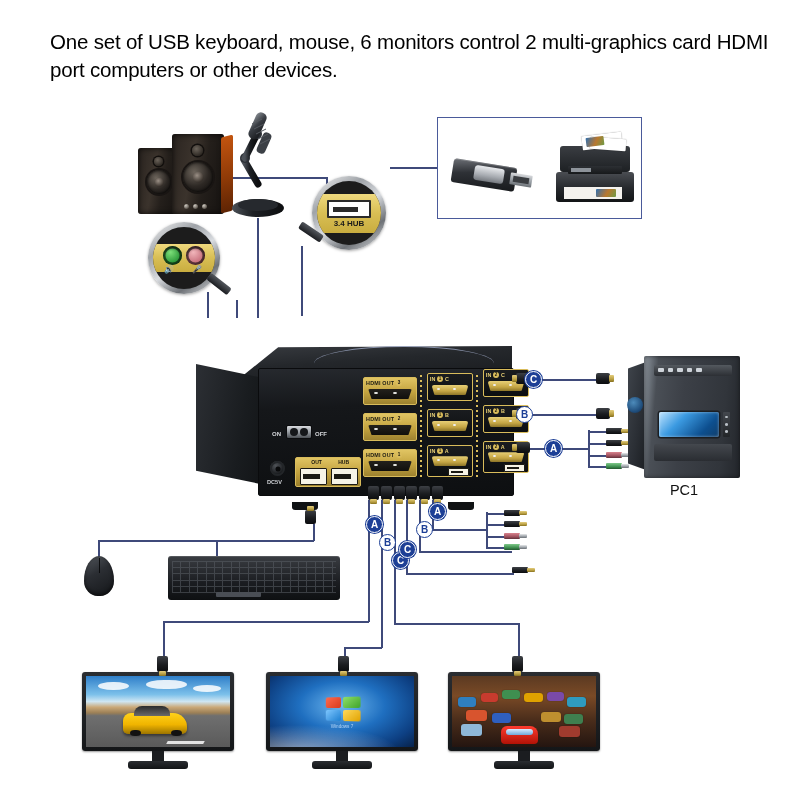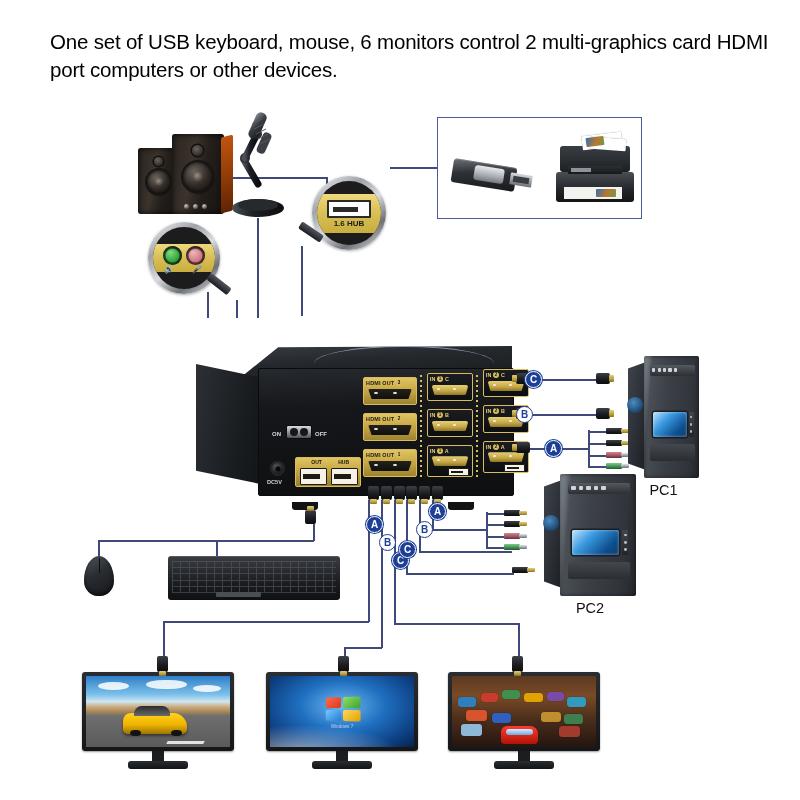--- a/index.html
+++ b/index.html
@@ -369,21 +369,21 @@
     </div>
     <div class="abs" style="left:58px;top:58px;width:26px;height:8px;transform:rotate(38deg);
          background:linear-gradient(180deg,#52565c,#1c1e22);border-radius:2px;"></div>
   </div>
 
   <div class="abs" id="usbhub">
     <div class="mag-ring"></div>
     <div class="mag-face">
       <div class="mag-band" style="top:20%;height:62%;"></div>
       <div class="usb-port"></div>
-      <div class="hub-lbl">1.6 HUB</div>
+      <div class="hub-lbl">3.4 HUB</div>
     </div>
     <div class="abs" style="left:-14px;top:52px;width:26px;height:8px;transform:rotate(34deg);
          background:linear-gradient(180deg,#52565c,#1c1e22);border-radius:2px;"></div>
   </div>
 
   <div class="abs" id="usbbox"></div>
 
   <div class="abs" id="flash">
     <div class="fd-body"></div>
       <div class="fd-slide"></div>
@@ -568,21 +568,21 @@
   <div class="aplug pink abs" style="left:504px;top:533px;width:16px;">
       <div class="pin"></div>
     </div>
   <div class="aplug green abs" style="left:504px;top:544px;width:16px;">
       <div class="pin"></div>
     </div>
   <div class="aplug usb abs" style="left:512px;top:567px;width:16px;">
       <div class="pin"></div>
     </div>
 
-  <div class="tower abs" style="left:628px;top:356px;width:71px;height:122px;">
+  <div class="tower abs" style="left:628px;top:356px;width:112px;height:122px;">
     <div class="tw-side"></div>
     <div class="tw-fan" style="top:34%;"></div>
     <div class="tw-front">
       <div class="tw-bay">
           <i style="left:6%;"></i>
           <i style="left:18%;"></i>
           <i style="left:30%;"></i>
           <i style="left:42%;"></i>
           <i style="left:54%;"></i>
         </div>
@@ -590,41 +590,20 @@
       <div class="tw-btns">
           <i style="top:14%;"></i>
           <i style="top:44%;"></i>
           <i style="top:74%;"></i>
         </div>
       <div class="tw-lower"></div>
     </div>
     <div class="tw-label" style="top:126px;">PC1</div>
   </div>
 
-  <div class="tower abs" style="left:544px;top:474px;width:92px;height:122px;">
-    <div class="tw-side"></div>
-    <div class="tw-fan" style="top:34%;"></div>
-    <div class="tw-front">
-      <div class="tw-bay">
-          <i style="left:6%;"></i>
-          <i style="left:18%;"></i>
-          <i style="left:30%;"></i>
-          <i style="left:42%;"></i>
-          <i style="left:54%;"></i>
-        </div>
-      <div class="tw-win"></div>
-      <div class="tw-btns">
-          <i style="top:14%;"></i>
-          <i style="top:44%;"></i>
-          <i style="top:74%;"></i>
-        </div>
-      <div class="tw-lower"></div>
-    </div>
-    <div class="tw-label" style="top:126px;">PC2</div>
-  </div>
 
   <div class="abs" id="mouse">
     <div class="ms-body"></div>
       <div class="ms-split"></div>
   </div>
   <div class="abs" id="keyboard">
     <div class="kb-body"></div>
       <div class="kb-keys"></div>
       <div class="kb-space"></div>
   </div>

